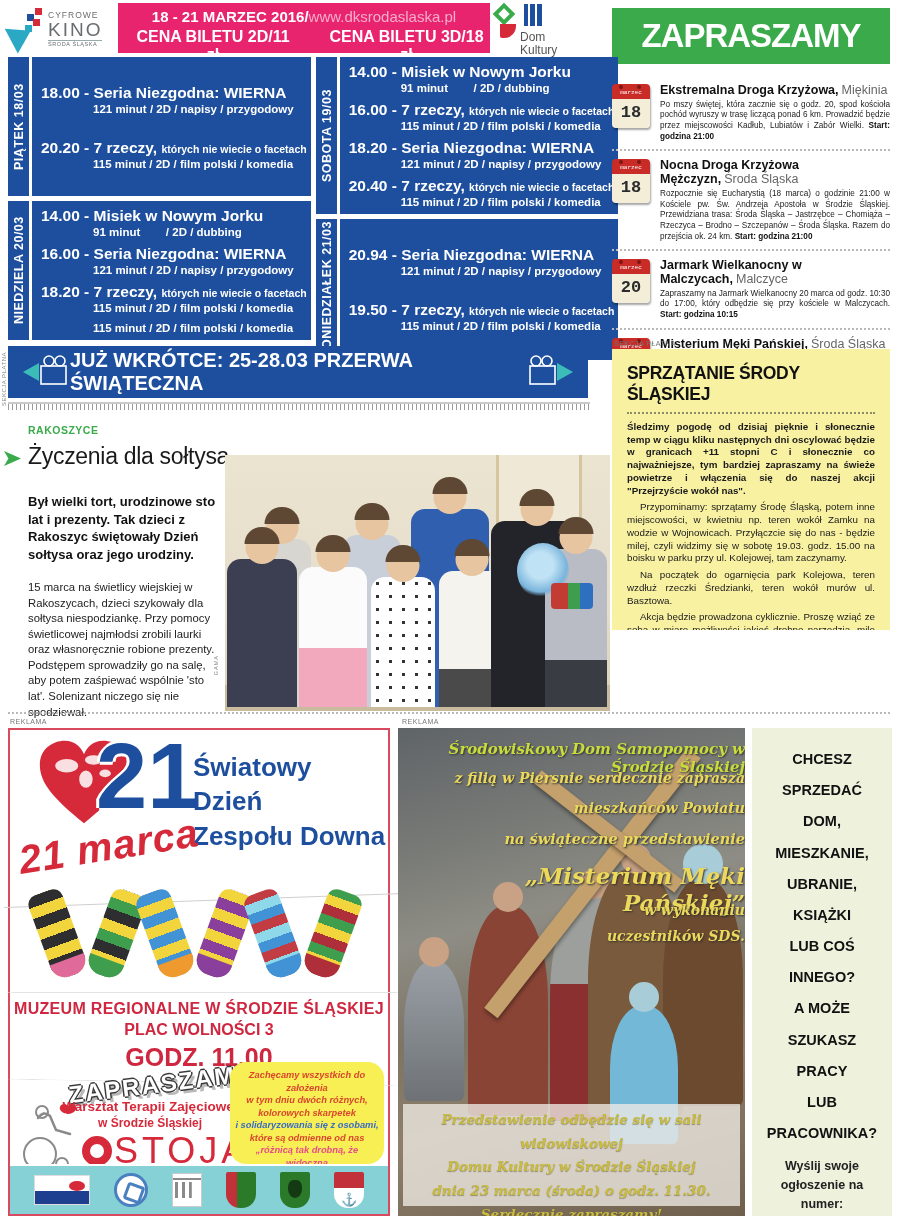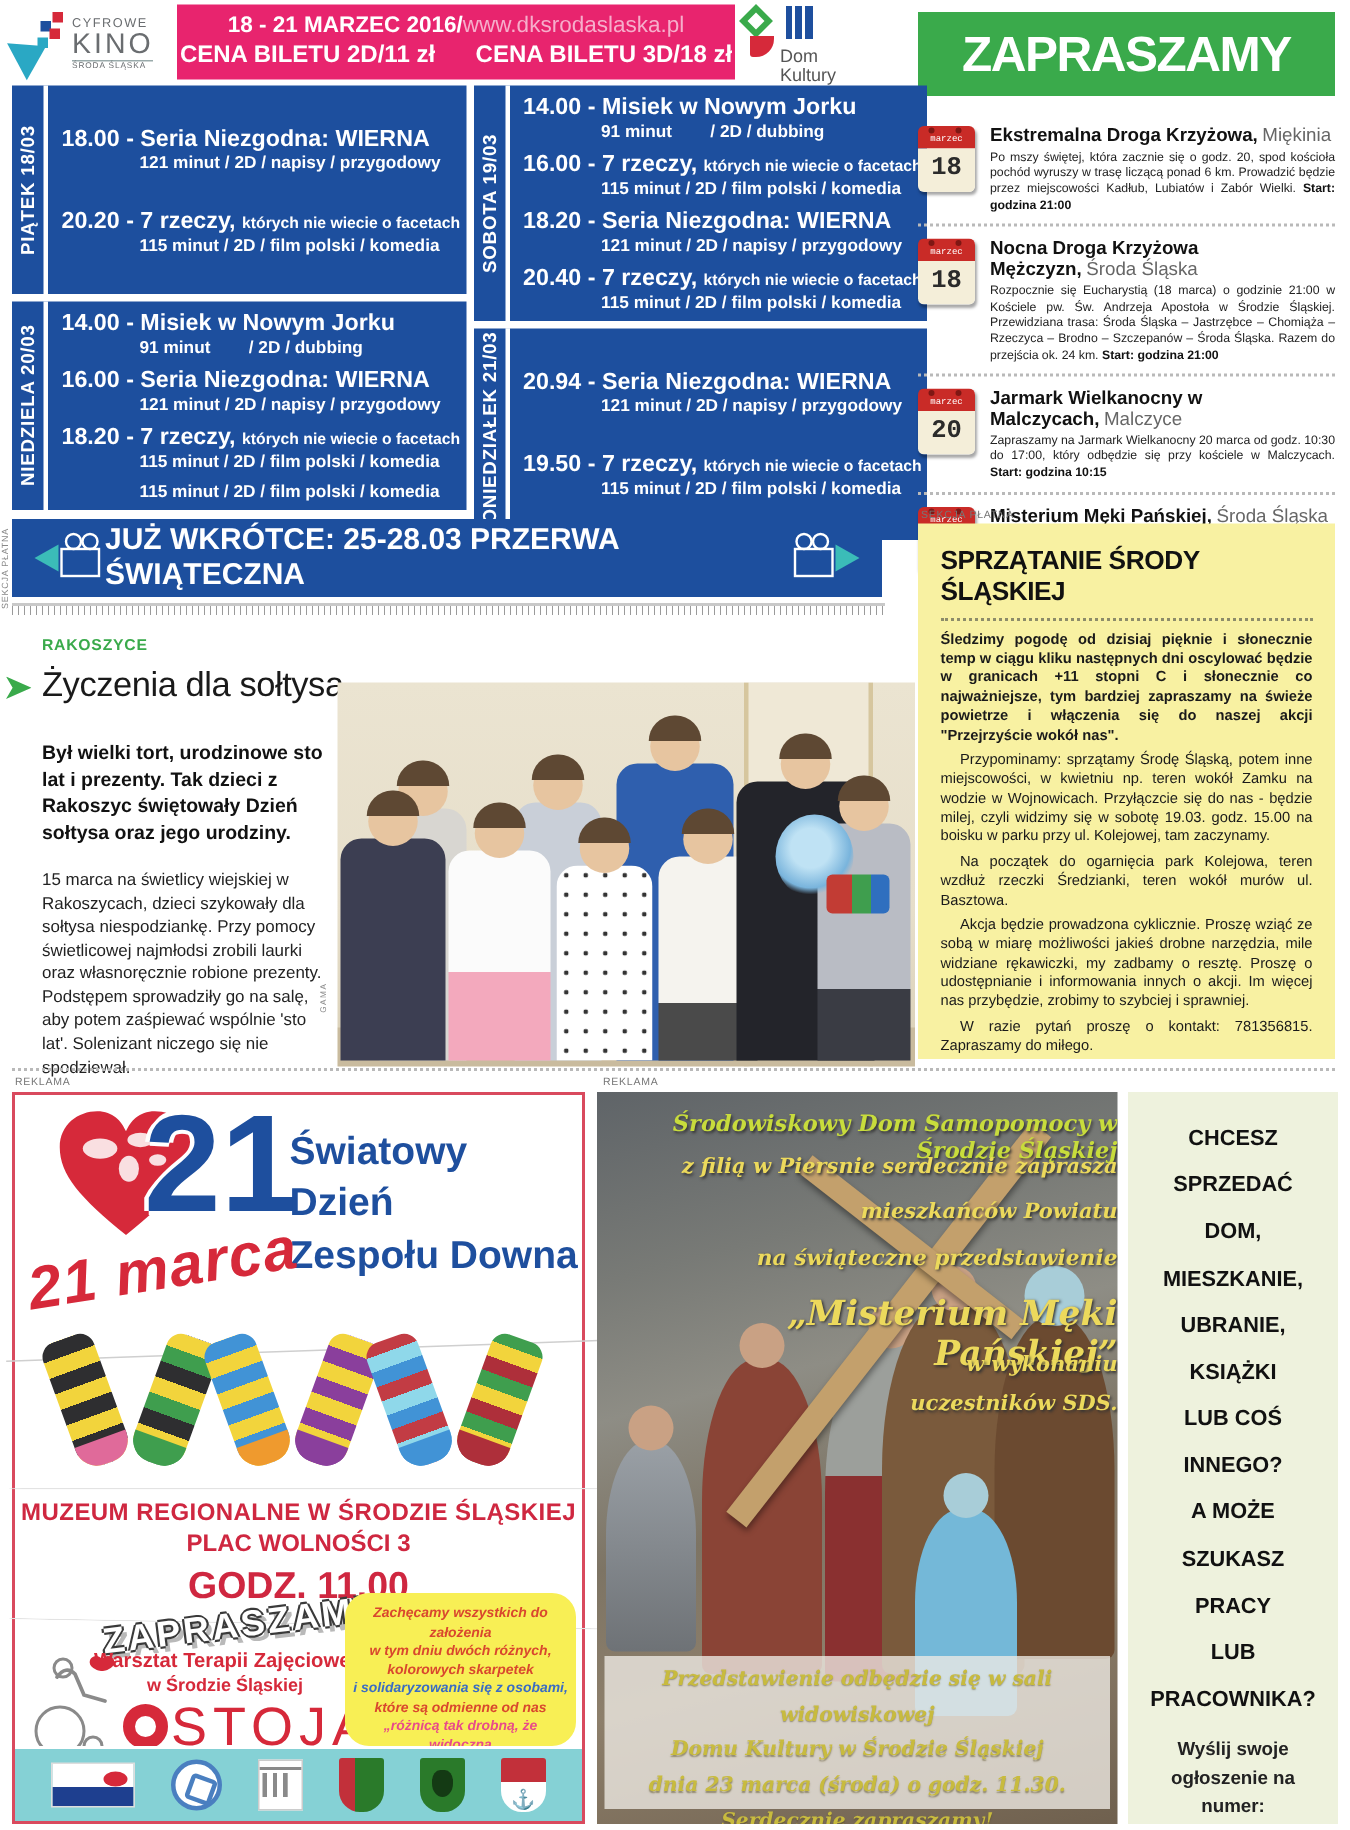--- a/index.html
+++ b/index.html
@@ -17,21 +17,21 @@
   .kino-px3 { right:4px; top:13px; background:#d6293a; }
   .kino-px4 { right:12px; top:19px; background:#2aa8c4; }
   .kino-text { color:#6a6d70; line-height:1; }
   .kino-text .k1 { font-size:8.5px; letter-spacing:1px; }
   .kino-text .k2 { font-size:19px; letter-spacing:2px; margin:1px 0; }
   .kino-text .k3 { font-size:5.5px; letter-spacing:0.6px; border-top:1px solid #9aa; padding-top:1px; }
 
   .banner { position:absolute; left:118px; top:3px; width:372px; height:50px; background:#e8246e; color:#fff; text-align:center; padding-top:5px; }
   .banner .b1 { font-size:15px; font-weight:bold; }
   .banner .b1 .url { color:#f6aecb; font-weight:normal; }
-  .banner .b2 { font-size:16px; font-weight:bold; margin-top:3px; display:flex; justify-content:center; gap:27px; }
+  .banner .b2 { font-size:16px; font-weight:bold; margin-top:3px; display:flex; justify-content:center; gap:27px;padding-left:12px; }
 
   .dk-logo { position:absolute; left:494px; top:4px; width:80px; height:50px; }
   .dk-icons { position:relative; height:26px; }
   .dk-diamond { position:absolute; left:2px; top:2px; width:16px; height:16px; border:4px solid #3aaa4b; transform:rotate(45deg); }
   .dk-bars { position:absolute; left:30px; top:0; width:20px; height:22px; background:
       linear-gradient(90deg,#1e4f9e 0 4px,transparent 4px 6px,#1e4f9e 6px 11px,transparent 11px 13px,#1e4f9e 13px 18px,transparent 18px); }
   .dk-red { position:absolute; left:6px; top:20px; width:16px; height:14px; background:#d6293a; border-radius:0 0 12px 2px; }
   .dk-text { margin-left:26px; margin-top:1px; font-size:12px; color:#555; line-height:1.05; }
 
   .green-bar { position:absolute; left:612px; top:8px; width:278px; height:56px; background:#3aaa4b; color:#fff; display:flex; align-items:center; justify-content:center; font-size:33px; font-weight:bold; letter-spacing:-1px; }
@@ -68,21 +68,21 @@
   .cal-top::before { content:""; position:absolute; top:1px; left:7px; width:4px; height:4px; background:#7e1714; border-radius:2px; box-shadow:18px 0 0 #7e1714; }
   .cal-body { height:29px; background:#f4eed9; color:#2b2b2b; font-size:17px; font-weight:bold; text-align:center; line-height:28px; }
   .ev-txt { flex:1; }
   .ev-h { font-size:12.5px; line-height:1.1; margin-bottom:2px; }
   .ev-title { font-weight:bold; color:#111; }
   .ev-loc { color:#666; margin-left:3px; }
   .ev-desc { font-size:8.2px; line-height:1.3; color:#222; text-align:justify; }
   .ev-start { font-weight:bold; color:#111; }
 
   
-  .yellow-box { position:absolute; left:612px; top:349px; width:278px; height:357px; background:#f8f1a2; padding:14px 15px 10px 15px; overflow:hidden; }
+  .yellow-box { position:absolute; left:612px; top:349px; width:278px; height:281px; background:#f8f1a2; padding:14px 15px 10px 15px; overflow:hidden; }
   .yb-title { font-size:17.5px; font-weight:bold; letter-spacing:-0.3px; color:#111; }
   .yb-dots { border-top:2px dotted #8c8c6a; margin:7px 0 7px 0; }
   .yb p { font-size:9.8px; line-height:1.3; color:#1a1a1a; text-align:justify; margin-bottom:4px; }
   .yb p.ind { text-indent:13px; }
   .yb p.bold { font-weight:bold; }
 
   
   .art-section { position:absolute; left:28px; top:424px; font-size:10.5px; font-weight:bold; color:#3aaa4b; letter-spacing:0.5px; }
   .art-marker { position:absolute; left:4px; top:451px; width:17px; height:15px; background:#3aaa4b; clip-path:polygon(0 0,100% 50%,0 100%,26% 50%); }
   .art-title { position:absolute; left:28px; top:443px; font-size:23px; color:#1a1a1a; letter-spacing:-0.3px; }

